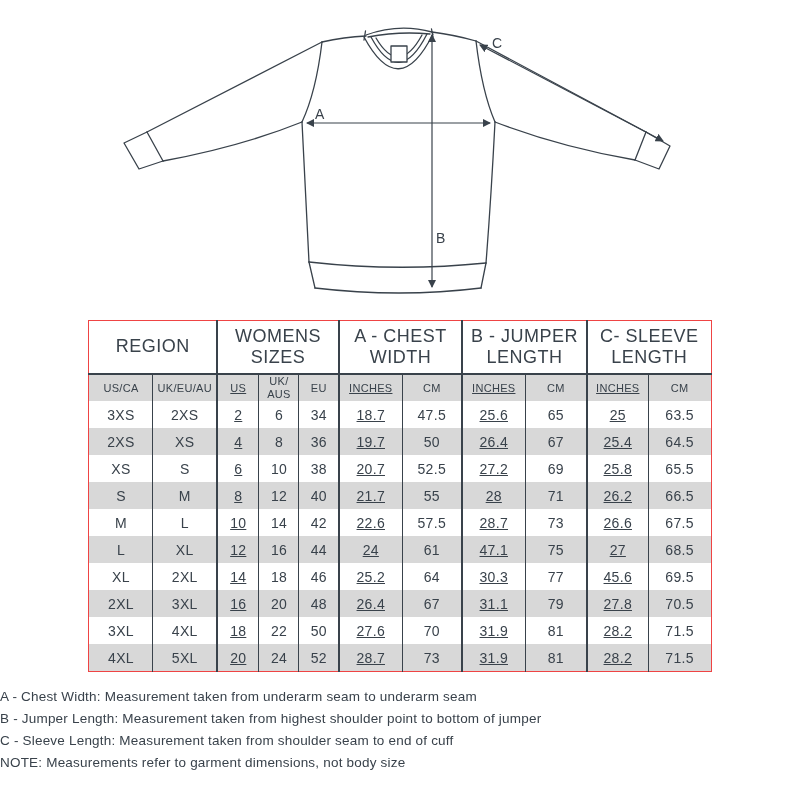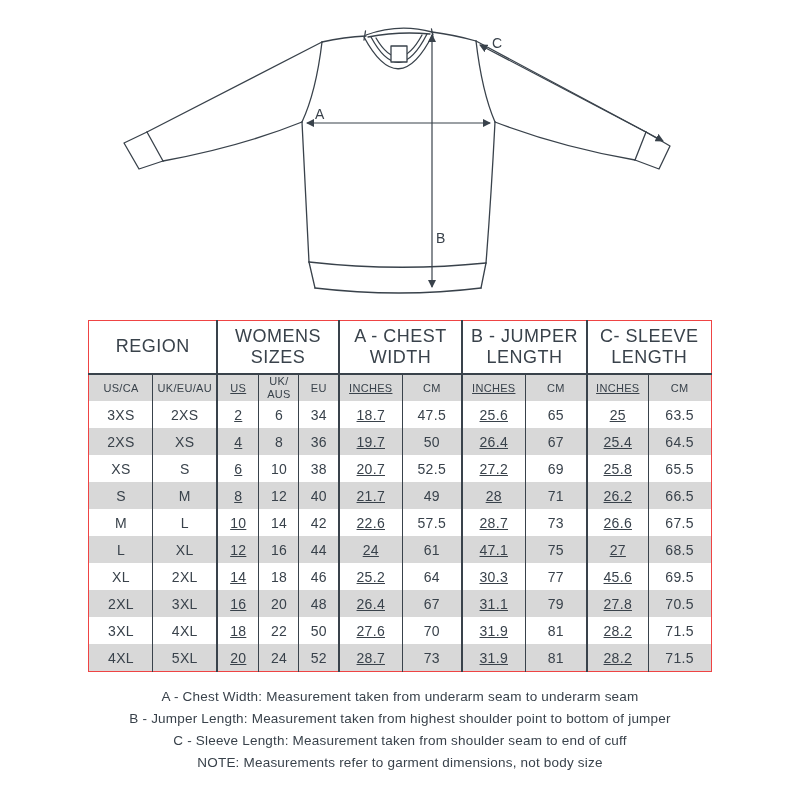--- a/index.html
+++ b/index.html
@@ -39,21 +39,21 @@
   }
   tr.sub-row th + th { border-left:1px solid #39424b; }
   tbody td {
     height:27px; font-size:14px; letter-spacing:0.3px;
     background:#ffffff;
   }
   tbody td + td { border-left:1px solid #39424b; }
   tbody tr:nth-child(even) td { background:#d8d8d8; }
   .gs { border-left:2px solid #39424b !important;text-decoration:underline; }
 
-  .notes { margin-top:14px; text-align:center; }
+  .notes { margin-top:14px; text-align:left; }
   .note { font-size:13.5px; line-height:22px; color:#39424b; letter-spacing:0.2px; }
 </style>
 </head>
 <body>
 
 <div class="page">
 
   <div class="diagram-wrap">
     <svg width="800" height="314" viewBox="0 0 800 314" xmlns="http://www.w3.org/2000/svg">
       <defs>
@@ -188,21 +188,21 @@
           <td class="gs">25.8</td>
           <td>65.5</td>
         </tr>
         <tr>
           <td>S</td>
           <td>M</td>
           <td class="gs">8</td>
           <td>12</td>
           <td>40</td>
           <td class="gs">21.7</td>
-          <td>49</td>
+          <td>55</td>
           <td class="gs">28</td>
           <td>71</td>
           <td class="gs">26.2</td>
           <td>66.5</td>
         </tr>
         <tr>
           <td>M</td>
           <td>L</td>
           <td class="gs">10</td>
           <td>14</td>

